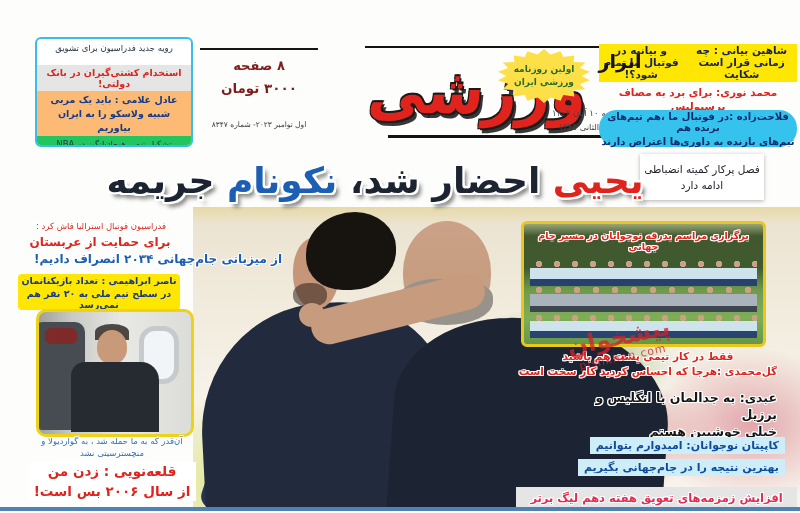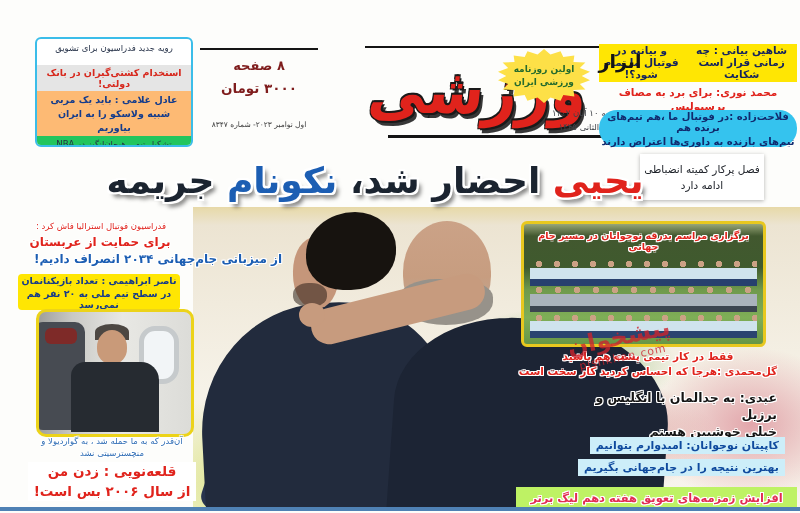--- a/index.html
+++ b/index.html
@@ -102,21 +102,21 @@
   .t-row.seated{top:90px;height:24px;
     background-image:radial-gradient(circle 3.5px at 9px 4px,#caa184 97%,transparent),linear-gradient(180deg,rgba(0,0,0,0) 0 7px,#cfe3ed 7px 17px,#2a4470 17px 100%);
     background-size:18px 100%,100% 100%;}
   .golmohammadi-quote{left:512px;top:349px;width:272px;text-align:center;color:#e0231c;font-weight:bold;font-size:10.5px;line-height:1.4;z-index:3;}
   .watermark{left:545px;top:323px;width:150px;text-align:center;transform:rotate(-12deg);color:rgba(205,35,45,.78);z-index:4;}
   .wm-fa{font-size:24px;font-weight:bold;}
   .wm-en{font-size:11px;letter-spacing:1px;}
   .abdi-quote{left:585px;top:390px;width:192px;text-align:right;color:#141414;font-weight:bold;font-size:12.5px;line-height:1.35;z-index:3;}
   .captain-quote{left:552px;top:434px;width:233px;z-index:3;}
   .captain-quote span{display:inline-block;background:#cdeef9;color:#0f4a9e;font-weight:bold;font-size:11px;padding:2px 6px;margin-bottom:2px;}
-  .bottom-strip{left:516px;top:487px;width:281px;height:21px;background:#bef264;display:flex;align-items:center;justify-content:center;
+  .bottom-strip{left:516px;top:487px;width:281px;height:21px;background:#e5e5e5;display:flex;align-items:center;justify-content:center;
     color:#e22c53;font-weight:bold;font-size:11.5px;z-index:3;}
   .bottom-rule{left:0;top:507px;width:800px;height:4px;background:#4f81b4;z-index:5;}
 </style>
 </head>
 <body>
 
 <div class="page">
 
   <div class="abs box-topleft">
     <div class="tl-r1">رویه جدید فدراسیون برای تشویق</div>

